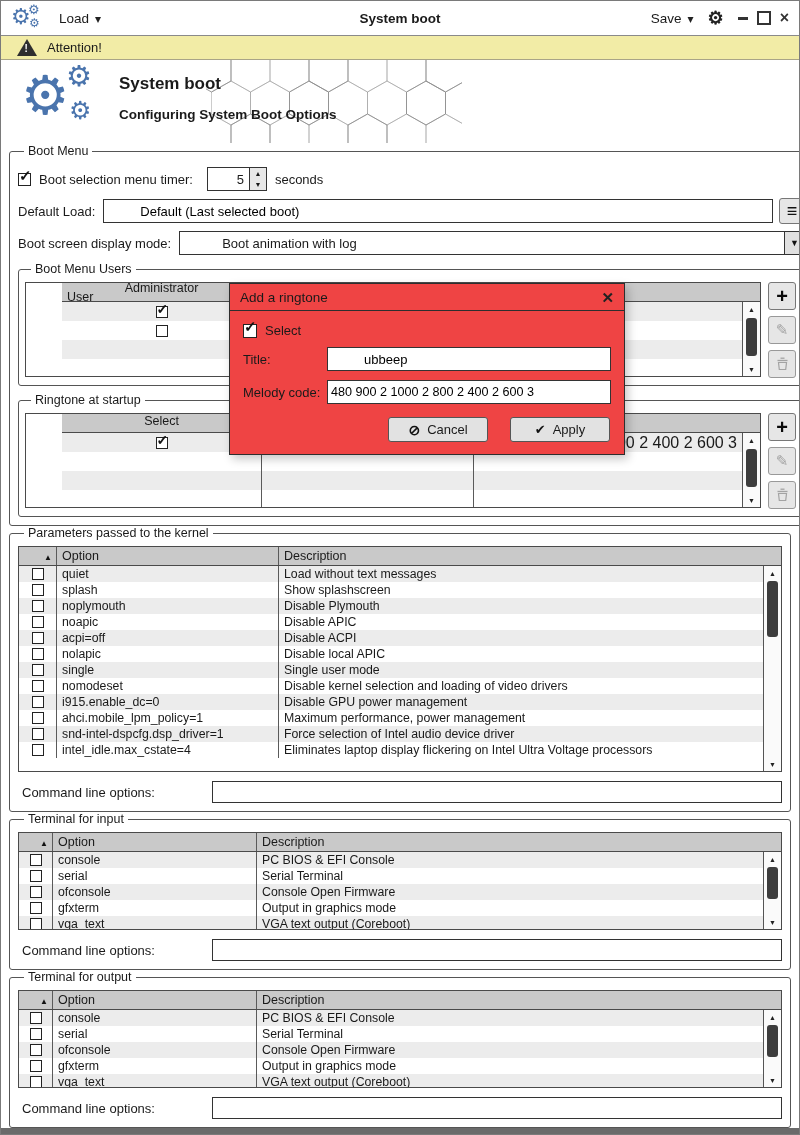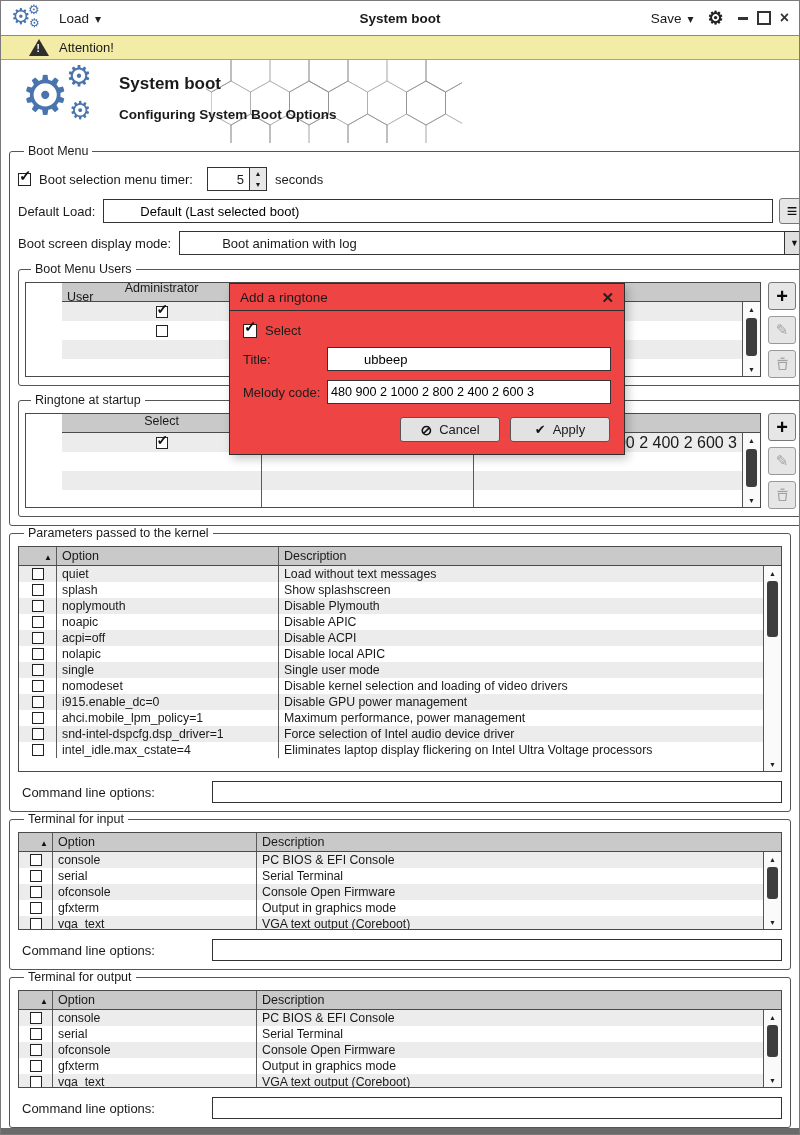--- a/index.html
+++ b/index.html
@@ -21,21 +21,21 @@
   .tb-title{position:absolute;left:0;right:0;text-align:center;font-weight:bold;font-size:13.5px;pointer-events:none;}
   .tb-right{margin-left:auto;display:flex;align-items:center;gap:14px;z-index:1;}
   .gear-dark::before{content:"⚙";font-size:18px;color:#222;font-weight:bold;}
   .winctl{display:flex;align-items:center;gap:9px;}
   .min-ic{width:10px;height:3px;background:#333;display:inline-block;}
   .max-ic{width:10px;height:10px;border:2px solid #333;display:inline-block;}
   .close-ic{font-size:16px;font-weight:bold;color:#333;line-height:1;}
 
   
   .attention{height:23px;background:var(--attn);border-bottom:1px solid #a9a487;
-             display:flex;align-items:center;padding-left:28px;gap:10px;}
+             display:flex;align-items:center;padding-left:16px;gap:10px;}
   .warn-tri{width:0;height:0;border-left:10px solid transparent;border-right:10px solid transparent;
             border-bottom:17px solid #2e2e2e;position:relative;flex:none;}
   .warn-tri::after{content:"!";position:absolute;left:-2.5px;top:4px;color:#fff;font-size:10px;font-weight:bold;}
   .attn-label{font-size:13px;}
 
   
   .header{height:84px;position:relative;background:#fff;}
   .hexwrap{position:absolute;left:205px;top:0;width:256px;height:83px;z-index:0;overflow:hidden;}
   .logo{position:absolute;left:20px;top:4px;width:84px;height:74px;z-index:1;}
   .logo .g{position:absolute;color:var(--accent);line-height:1;}
@@ -132,21 +132,21 @@
   
   .dialog{position:absolute;left:228px;top:282px;width:396px;background:#ef4444;border:1.5px solid #2e2e2e;
           z-index:20;box-shadow:3px 4px 9px rgba(0,0,0,0.22);box-sizing:border-box;}
   .dlg-title{height:26px;display:flex;align-items:center;justify-content:space-between;
              padding:0 10px;font-size:13.5px;border-bottom:1.5px solid #2e2e2e;}
   .dlg-close{font-size:15px;font-weight:bold;color:#222;line-height:1;}
   .dlg-body{padding:9px 13px 12px;}
   .dlg-row{display:flex;align-items:center;margin-top:9px;font-size:13px;}
   .dlg-lbl{width:84px;flex:none;}
   .dlg-row .cb{width:14px;height:14px;}
-  .dlg-btns{display:flex;justify-content:flex-end;gap:10px;margin:13px 1px 0;}
+  .dlg-btns{display:flex;justify-content:flex-end;gap:22px;margin:13px 1px 0;}
   .dlg-btn{height:25px;width:100px;background:#e2e2e2;border:1.3px solid #555;border-radius:3px;
            display:flex;align-items:center;justify-content:center;gap:7px;font-size:13px;box-sizing:border-box;}
   .ic-cancel::before{content:"⊘";font-size:14px;font-weight:bold;color:#111;}
   .ic-apply::before{content:"✔";font-size:13px;color:#111;}
 
   
   .statusbar{height:20px;border:1px solid #777;margin:4px 1px 0;position:relative;background:#fff;}
   .bottombar{position:absolute;left:0;right:0;bottom:0;height:6px;background:#6a6a6a;}
 </style>
 </head>

